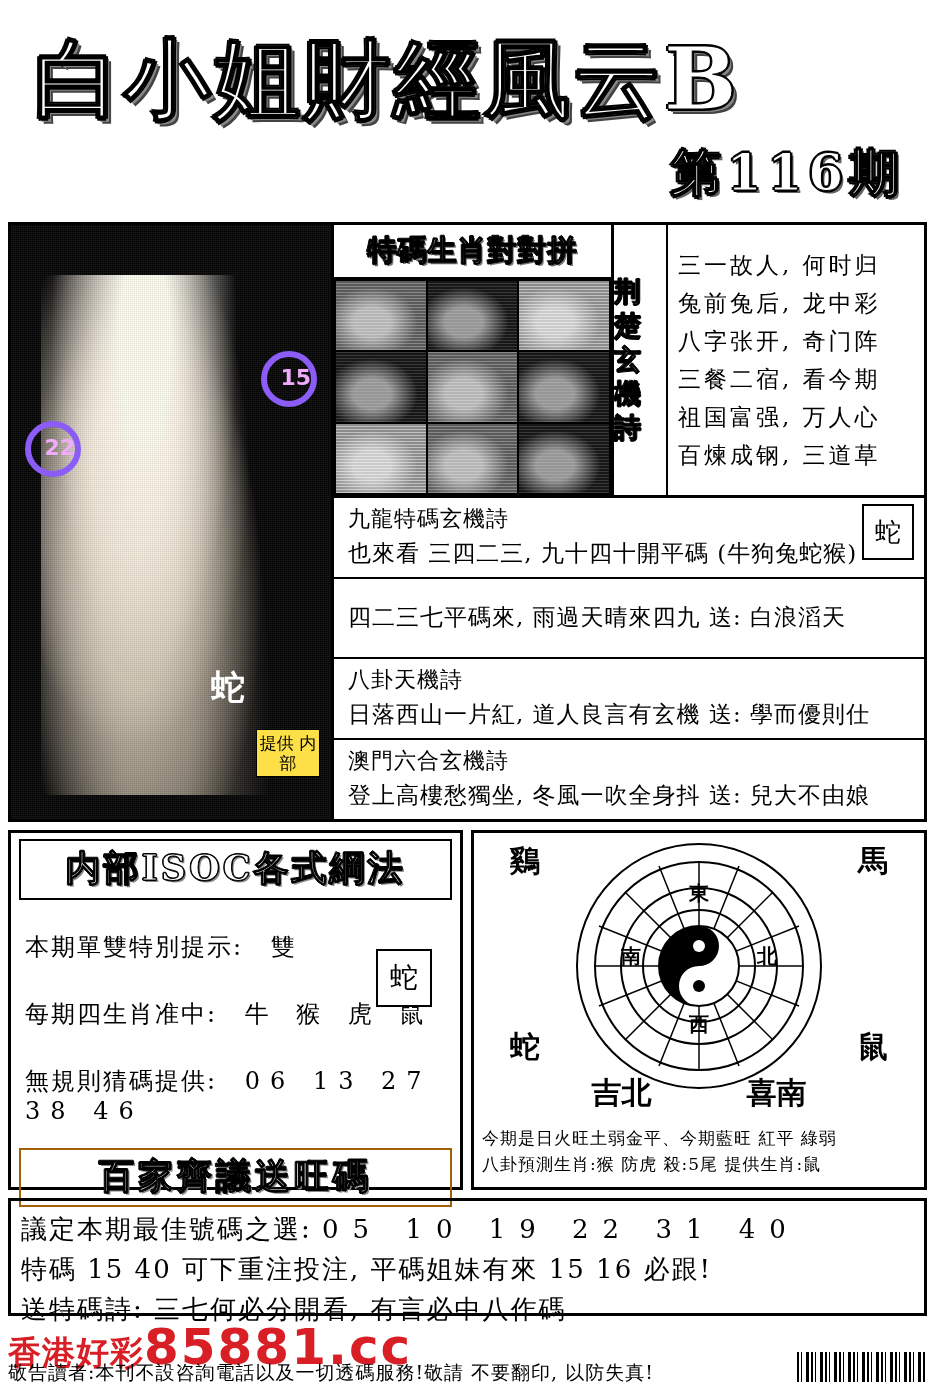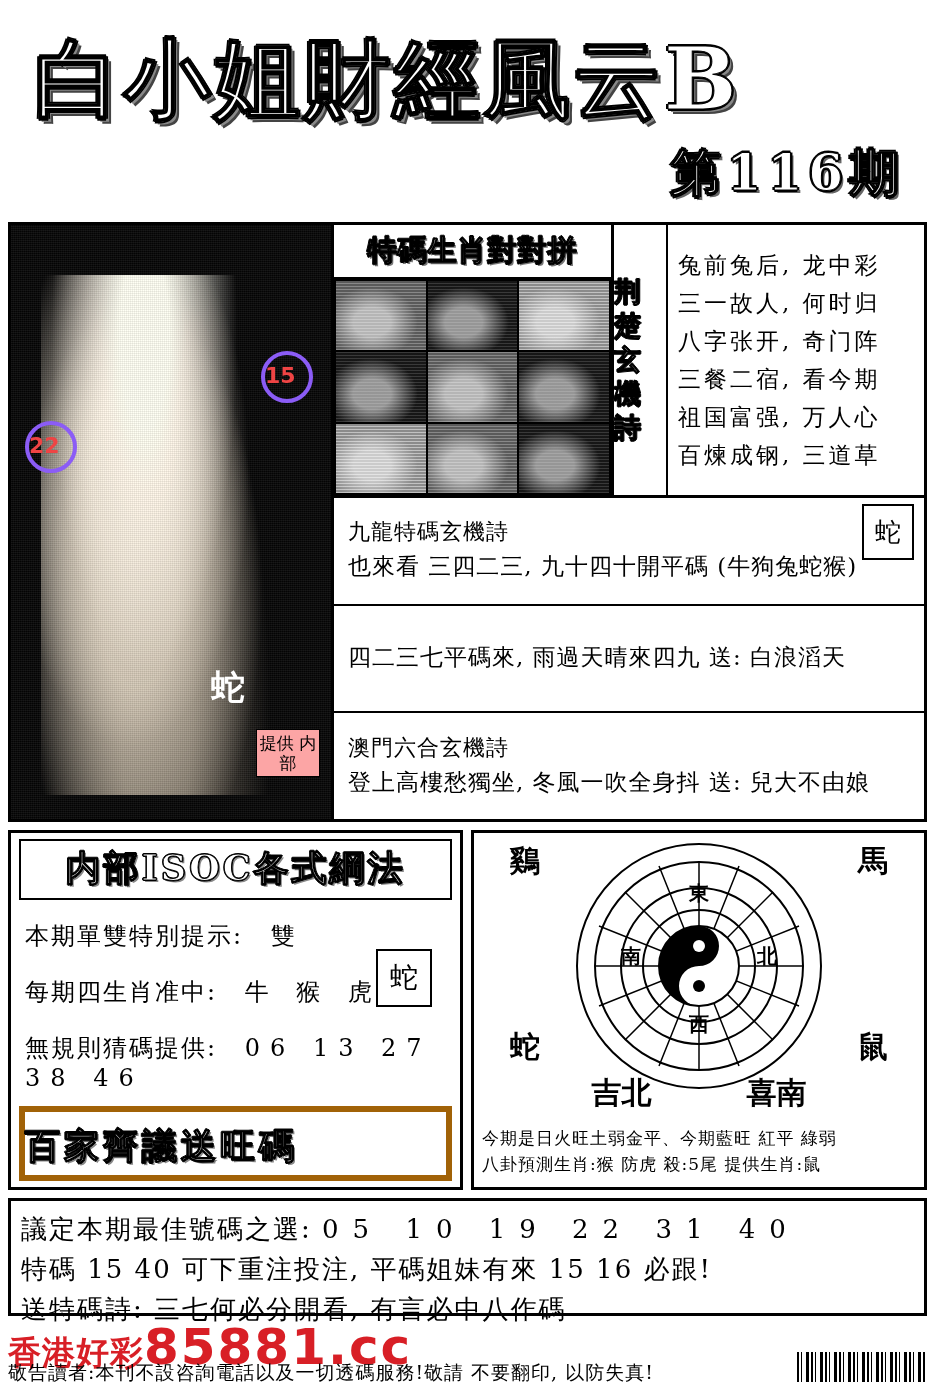--- a/index.html
+++ b/index.html
@@ -50,35 +50,35 @@
     filter:contrast(1.3);
   }
   .photo .grain{
     position:absolute;inset:0;
     background-image:
       repeating-linear-gradient(0deg, rgba(255,255,255,.05) 0 1px, rgba(0,0,0,.07) 1px 2px),
       repeating-linear-gradient(90deg, rgba(255,255,255,.04) 0 1px, rgba(0,0,0,.06) 1px 2px);
     opacity:.9;
   }
   .circ{
-    position:absolute;border:4px solid #8b5cf6;border-radius:50%;
-    width:44px;height:44px;line-height:42px;text-align:left;
-    color:#ef4444;font-size:22px;font-weight:bold;
+    position:absolute;border:6px solid #8b5cf6;border-radius:50%;
+    width:44px;height:44px;line-height:42px;text-align:right;
+    color:#f0abfc;font-size:22px;font-weight:bold;
     font-family:"DejaVu Sans","Liberation Sans",sans-serif;
   }
   .circ.c22{left:14px;top:196px;}
   .circ.c15{left:250px;top:126px;}
   .zodiac-big{
     position:absolute;left:200px;bottom:108px;color:#fff;
     font-family:"DejaVu Serif","Liberation Serif",serif;
     font-size:34px;font-weight:bold;
   }
   .zodiac-note{
     position:absolute;left:245px;bottom:42px;width:62px;
-    background:#fca5a5;color:#000;border:1px solid #000;
+    background:#fde047;color:#000;border:1px solid #000;
     font-family:"DejaVu Serif","Liberation Serif",serif;
     font-size:17px;line-height:20px;text-align:center;padding:3px 0;
   }
 
   .right-col{flex:1;display:flex;flex-direction:column;}
   .row-top{display:flex;height:270px;border-bottom:3px solid #000;}
   .collage{
     width:277px;border-right:3px solid #000;display:flex;flex-direction:column;
   }
   .collage-title{
@@ -152,21 +152,21 @@
   .mid-line{
     font-family:"DejaVu Serif","Liberation Serif",serif;
     font-size:24px;letter-spacing:2px;margin:12px 0 12px 6px;
   }
   .mid-line .val{margin-left:18px;letter-spacing:10px;}
   .snake-stamp{
     position:absolute;right:28px;top:116px;width:52px;height:54px;
     border:2px solid #000;background:#fff;display:flex;align-items:center;justify-content:center;font-size:28px;
   }
   .bottom-title{
-    border:6px solid #a16207;padding:11px 0 5px;margin-top:auto;
+    border:2px solid #a16207;text-align:center;padding:3px 0 5px;margin-top:auto;
     font-family:"DejaVu Serif","Liberation Serif",serif;
     font-weight:bold;font-size:35px;letter-spacing:4px;
     color:#fff;-webkit-text-stroke:1px #000;
     text-shadow:1px 0 0 #000,-1px 0 0 #000,0 1px 0 #000,0 -1px 0 #000,2px 2px 0 #888;
   }
 
   .mid-right{flex:1;border:3px solid #000;box-sizing:border-box;position:relative;}
   .bagua-wrap{position:relative;height:272px;}
   .bagua{
     position:absolute;left:50%;top:8px;transform:translateX(-50%);
@@ -281,49 +281,53 @@
               </div>
             <div class="tile d">
                 <i></i>
               </div>
           </div>
         </div>
 
         <div class="poem-col">
           <div class="poem-vert">荆楚玄機詩</div>
           <div class="poem-lines">
+            <div>三一故人, 何时归</div>
             <div>兔前兔后, 龙中彩</div>
-            <div>三一故人, 何时归</div>
             <div>八字张开, 奇门阵</div>
             <div>三餐二宿, 看今期</div>
             <div>祖国富强, 万人心</div>
             <div>百煉成钢, 三道草</div>
           </div>
         </div>
       </div>
 
       <div class="verse">
         <div class="vt">九龍特碼玄機詩</div>
         <div class="vb">也來看 三四二三, 九十四十開平碼    (牛狗兔蛇猴)</div>
         <div class="stamp">蛇</div>
       </div>
       <div class="verse">
         <div class="vb">四二三七平碼來, 雨過天晴來四九   送: 白浪滔天</div>
       </div>
       <div class="verse">
+        <div class="vt">八卦天機詩</div>
+        <div class="vb">日落西山一片紅, 道人良言有玄機   送: 學而優則仕</div>
+      </div>
+      <div class="verse">
         <div class="vt">澳門六合玄機詩</div>
         <div class="vb">登上高樓愁獨坐, 冬風一吹全身抖   送: 兒大不由娘</div>
       </div>
 
     </div>
   </div>
 
   <div class="mid">
 
-    <div class="mid-left" style="position:relative;">
+    <div class="mid-left" style="position:relative;gap:11px;">
       <div class="box-title">内部ISOC各式綱法</div>
 
       <div class="mid-line">
         <span>本期單雙特別提示:</span>
         <span class="val">雙</span>
       </div>
       <div class="mid-line">
         <span>每期四生肖准中:</span>
         <span class="val">牛 猴 虎 鼠</span>
       </div>

